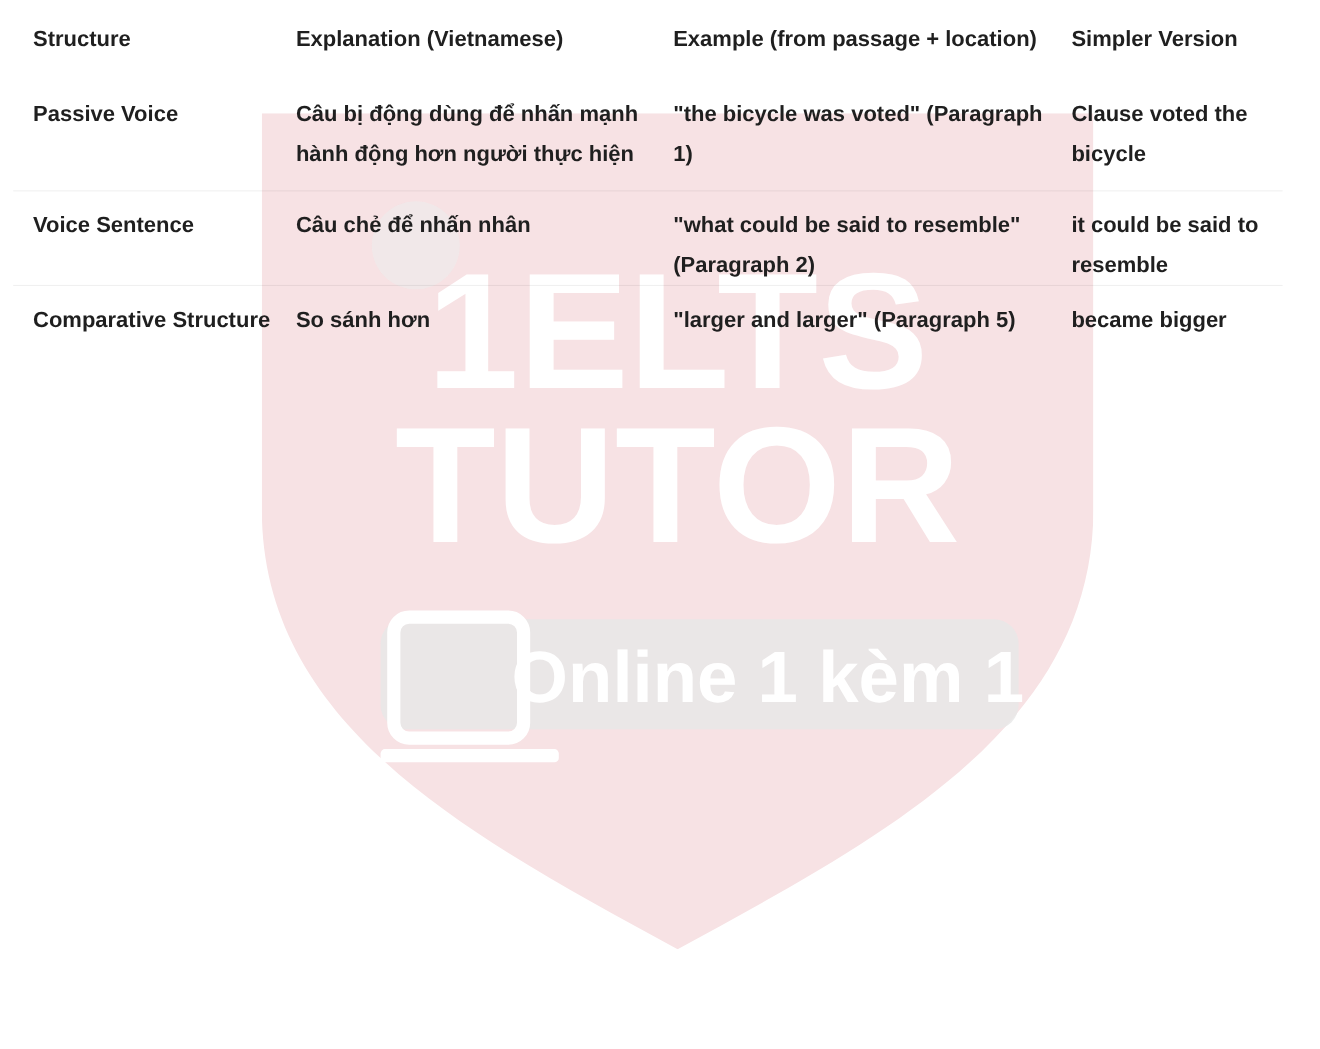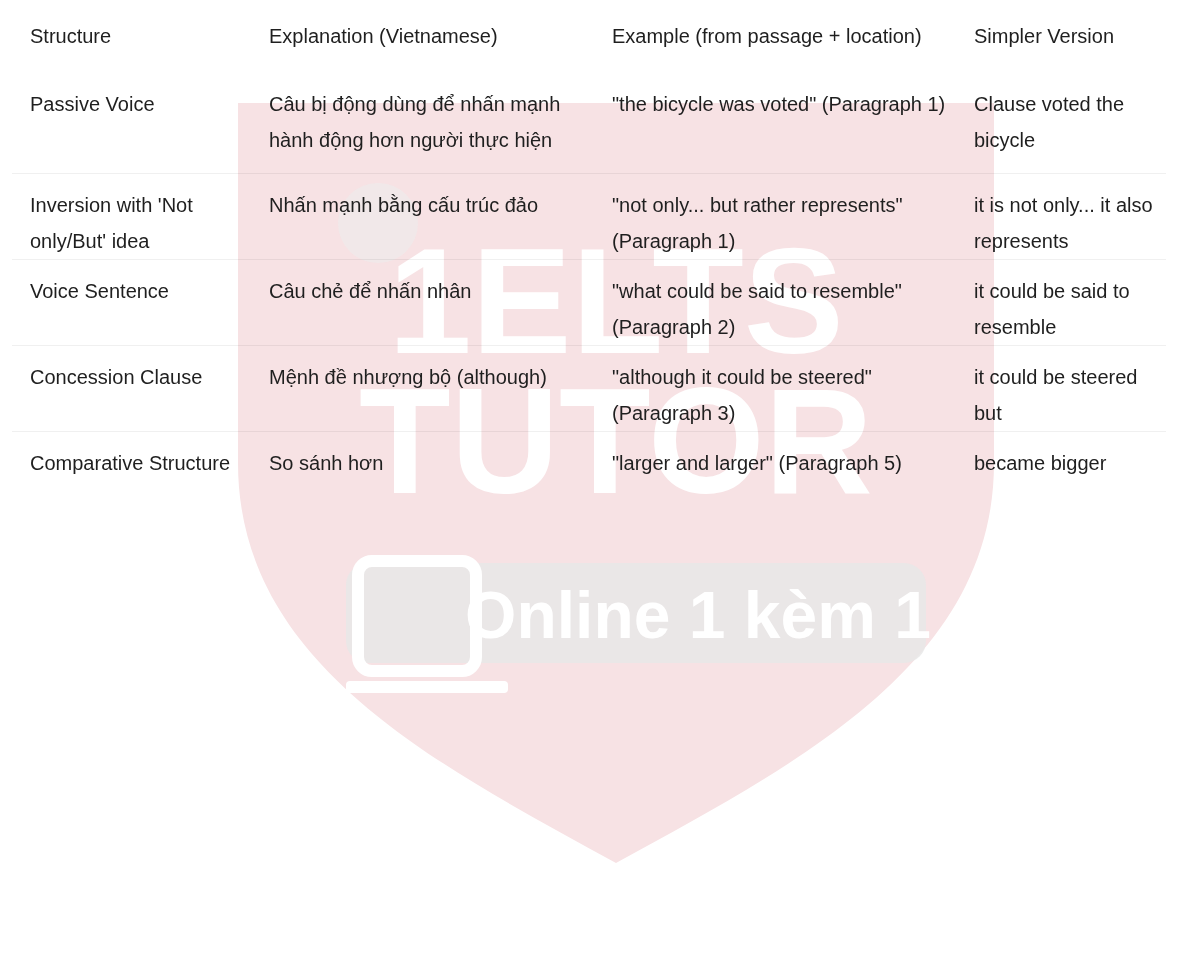--- a/index.html
+++ b/index.html
@@ -33,21 +33,21 @@
     top: 0;
     width: 1154px;
     border-collapse: collapse;
     z-index: 1;
     font-size: 20px;
     line-height: 36px;
   }
   table.grammar th, table.grammar td {
     text-align: left;
     vertical-align: top;
-    font-weight: normal;
+    font-weight: bold;
     padding: 13px 0 0 18px;
   }
   table.grammar tr {
     border-bottom: 1px solid rgba(0,0,0,0.06);
   }
   table.grammar tr:last-child { border-bottom: none; }
   thead th { padding-top: 18px !important; padding-bottom: 15px !important; }
   tbody td { padding-top: 120px; }
   .c1 { width: 221px; }
   .c2 { width: 325px; }
@@ -88,36 +88,24 @@
     </tr>
   </thead>
   <tbody>
     <tr class="row-pad r-first">
       <td>Passive Voice</td>
       <td>Câu bị động dùng để nhấn mạnh hành động hơn người thực hiện</td>
       <td>"the bicycle was voted" (Paragraph 1)</td>
       <td>Clause voted the bicycle</td>
     </tr>
     <tr class="row-pad">
-      <td>Inversion with 'Not only/But' idea</td>
-      <td>Nhấn mạnh bằng cấu trúc đảo</td>
-      <td>"not only... but rather represents" (Paragraph 1)</td>
-      <td>it is not only... it also represents</td>
-    </tr>
-    <tr class="row-pad">
       <td>Voice Sentence</td>
       <td>Câu chẻ để nhấn nhân</td>
       <td>"what could be said to resemble" (Paragraph 2)</td>
       <td>it could be said to resemble</td>
-    </tr>
-    <tr class="row-pad">
-      <td>Concession Clause</td>
-      <td>Mệnh đề nhượng bộ (although)</td>
-      <td>"although it could be steered" (Paragraph 3)</td>
-      <td>it could be steered but</td>
     </tr>
     <tr class="row-pad">
       <td>Comparative Structure</td>
       <td>So sánh hơn</td>
       <td>"larger and larger" (Paragraph 5)</td>
       <td>became bigger</td>
     </tr>
   </tbody>
 </table>
 

